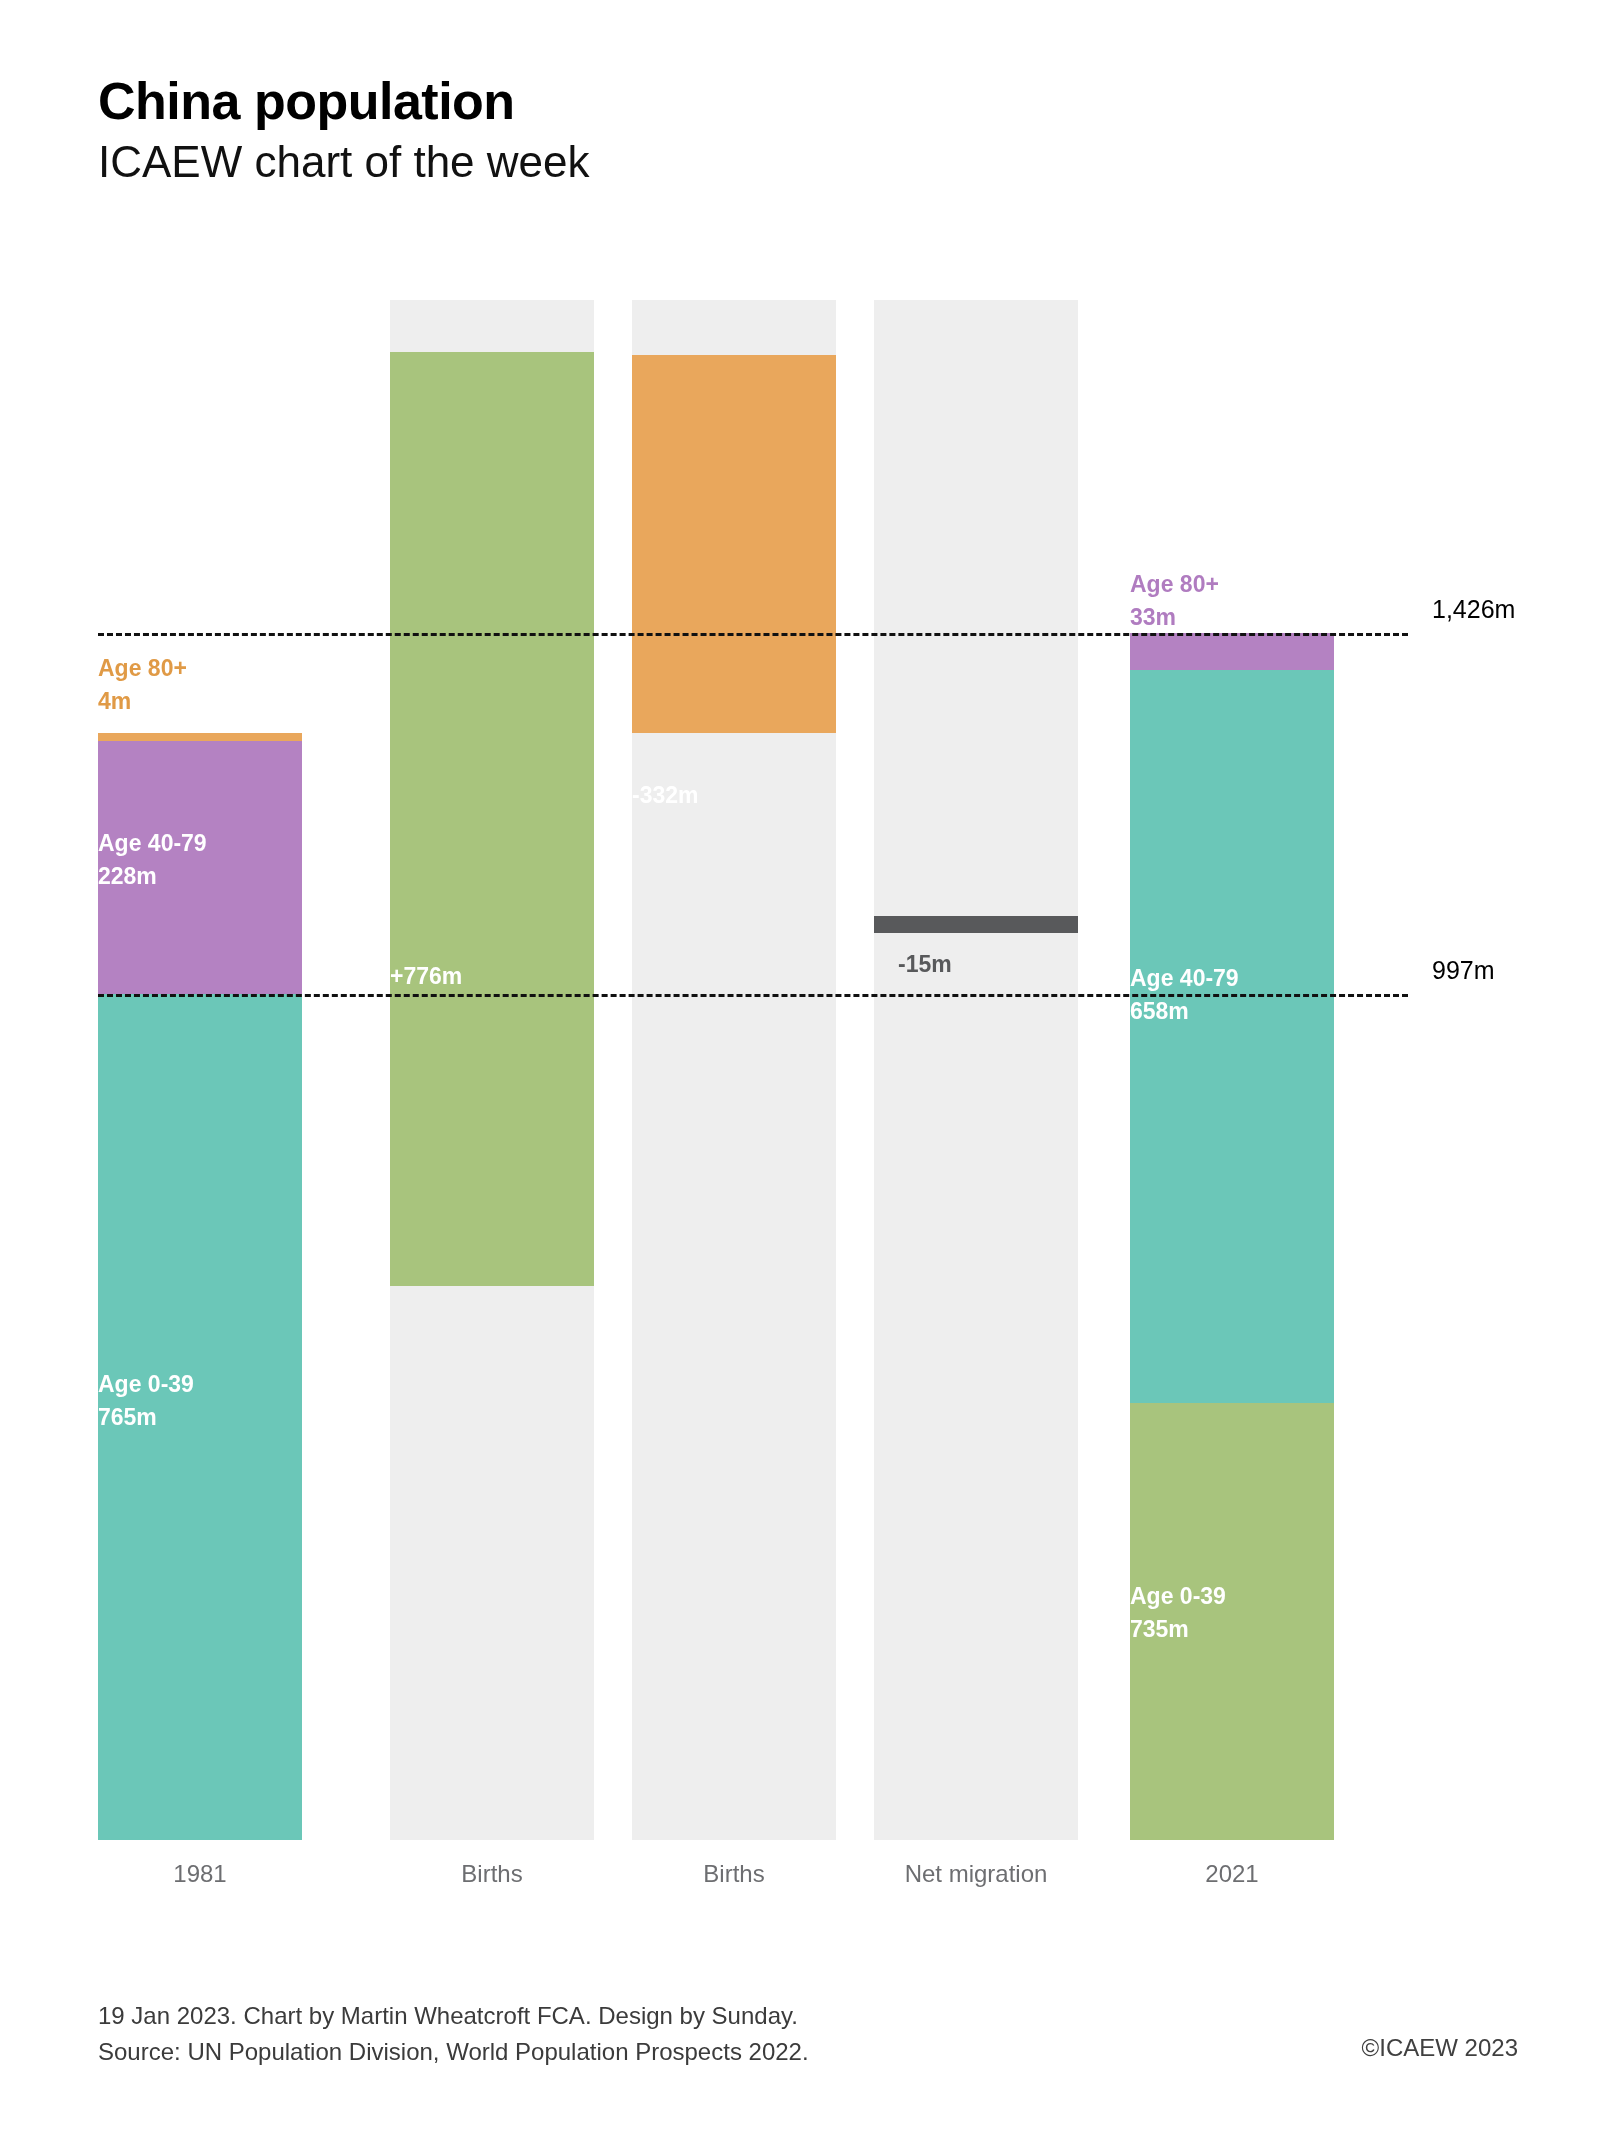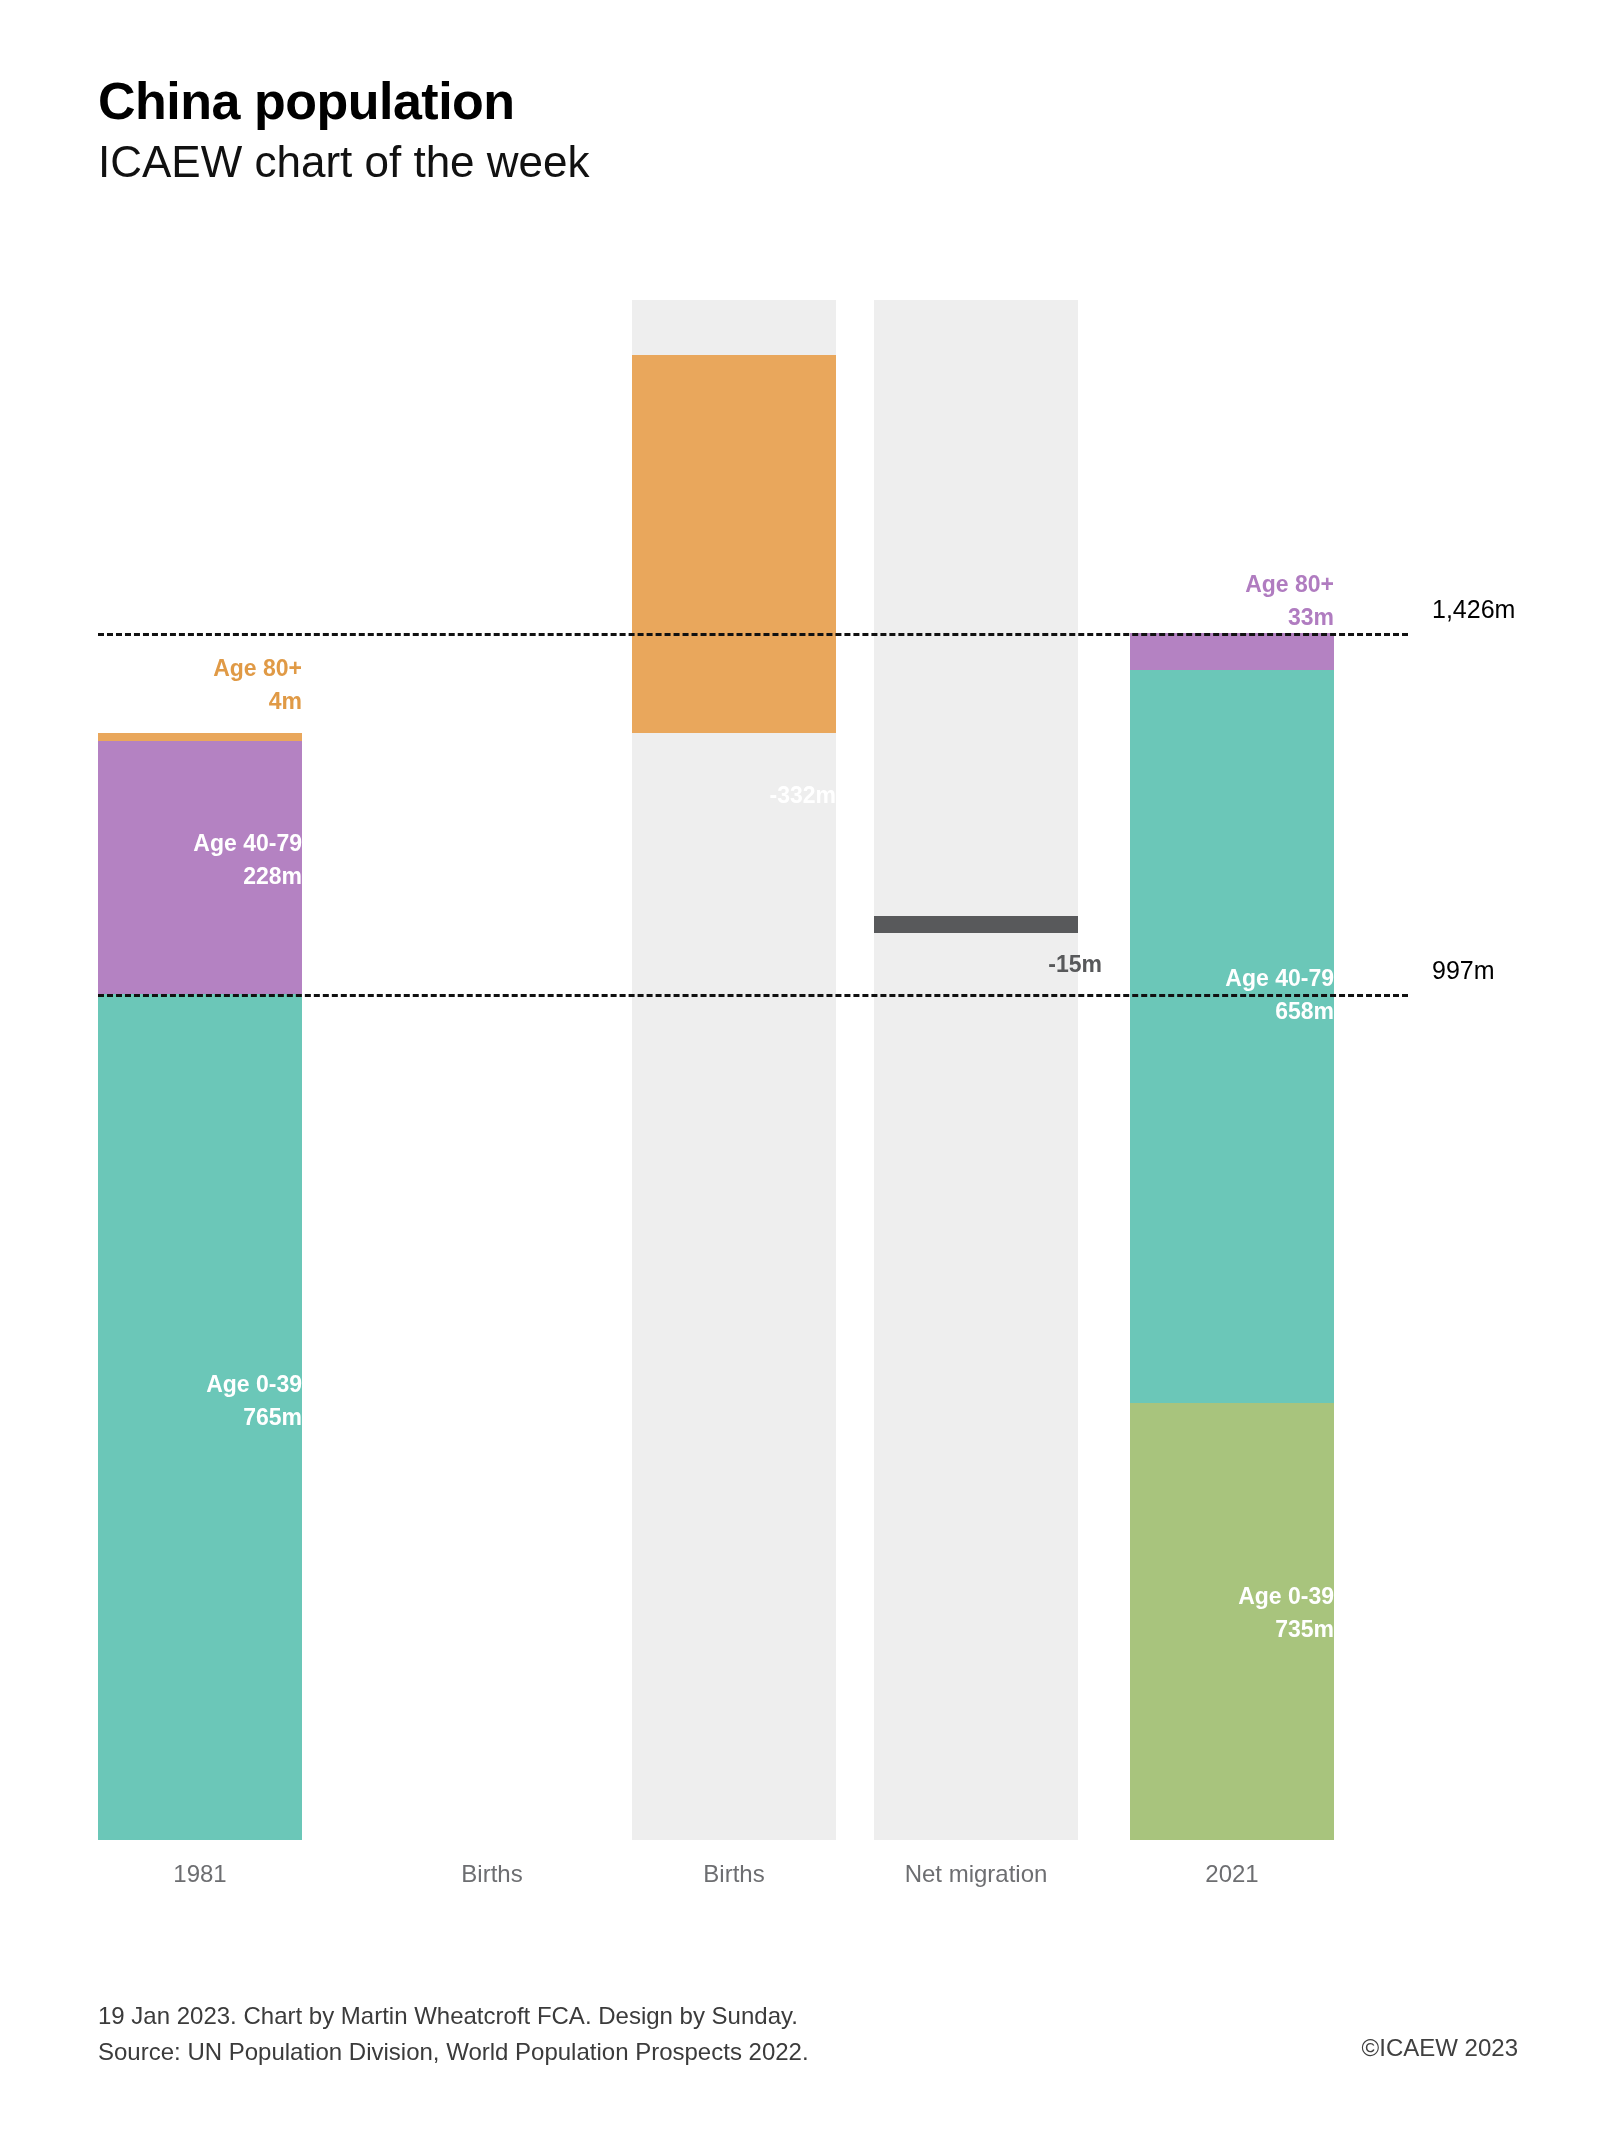--- a/index.html
+++ b/index.html
@@ -68,21 +68,21 @@
   }
   .seg-green  { background: #a8c47d; }
   .seg-teal   { background: #6bc7b8; }
   .seg-purple { background: #b482c2; }
   .seg-orange { background: #e9a75c; }
   .seg-grey   { background: #58595b; }
 
   .seg-label {
     position: absolute;
     width: 204px;
-    text-align: right;
+    text-align: left;
     font-size: 23px;
     font-weight: bold;
     line-height: 1.42;
     color: #ffffff;
     pointer-events: none;
   }
   .seg-label.outside-orange { color: #e09a46; }
   .seg-label.outside-purple { color: #b07cc0; }
   .seg-label.dark { color: #58595b; }
 
@@ -164,20 +164,27 @@
       <div>228m</div>
     </div>
 
     <div class="seg seg-teal" style="top:694px; height:846px;"></div>
     <div class="seg-label" style="top:1068px;">
       <div>Age 0-39</div>
       <div>765m</div>
     </div>
   </div>
 
+  <div class="col" style="left:390px; top:0; height:1540px;">
+    <div class="track" style="top:0; height:1540px;"></div>
+    <div class="seg seg-green" style="top:52px; height:934px;"></div>
+    <div class="seg-label" style="top:660px;">
+      <div>+776m</div>
+    </div>
+  </div>
 
   <div class="col" style="left:632px; top:0; height:1540px;">
     <div class="track" style="top:0; height:1540px;"></div>
     <div class="seg seg-orange" style="top:55px; height:378px;"></div>
     <div class="seg-label" style="top:479px;">
       <div>-332m</div>
     </div>
   </div>
 
   <div class="col" style="left:874px; top:0; height:1540px;">

